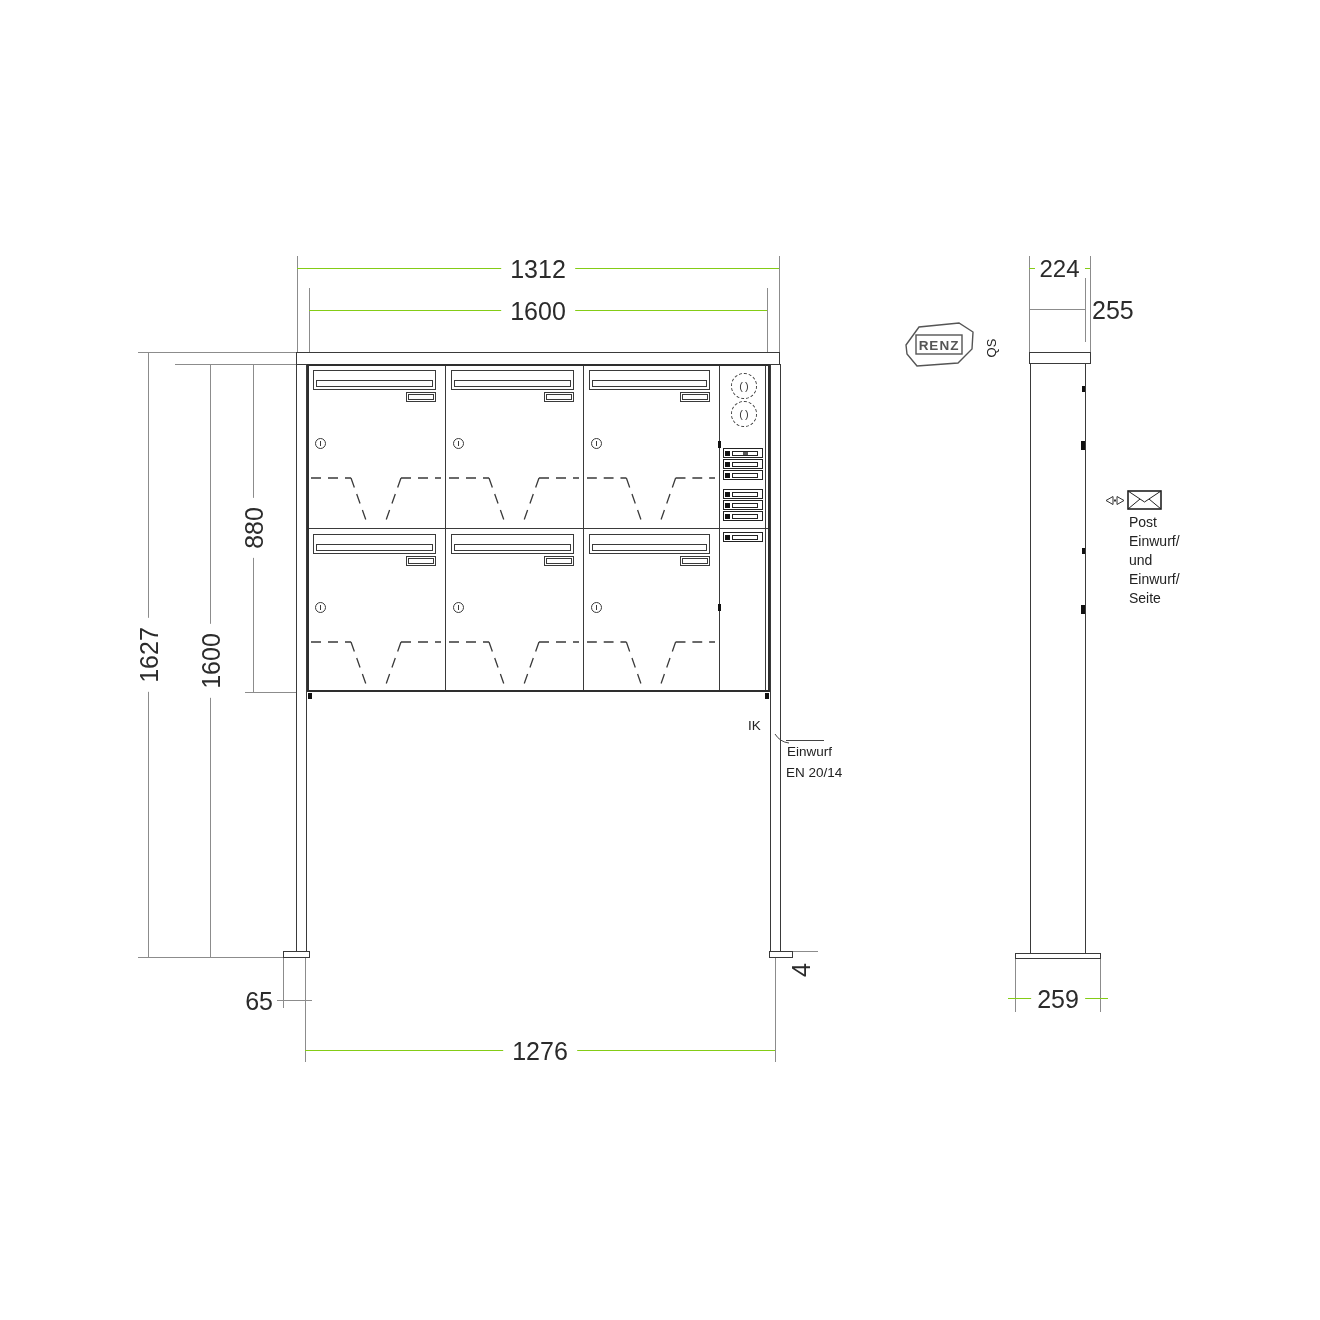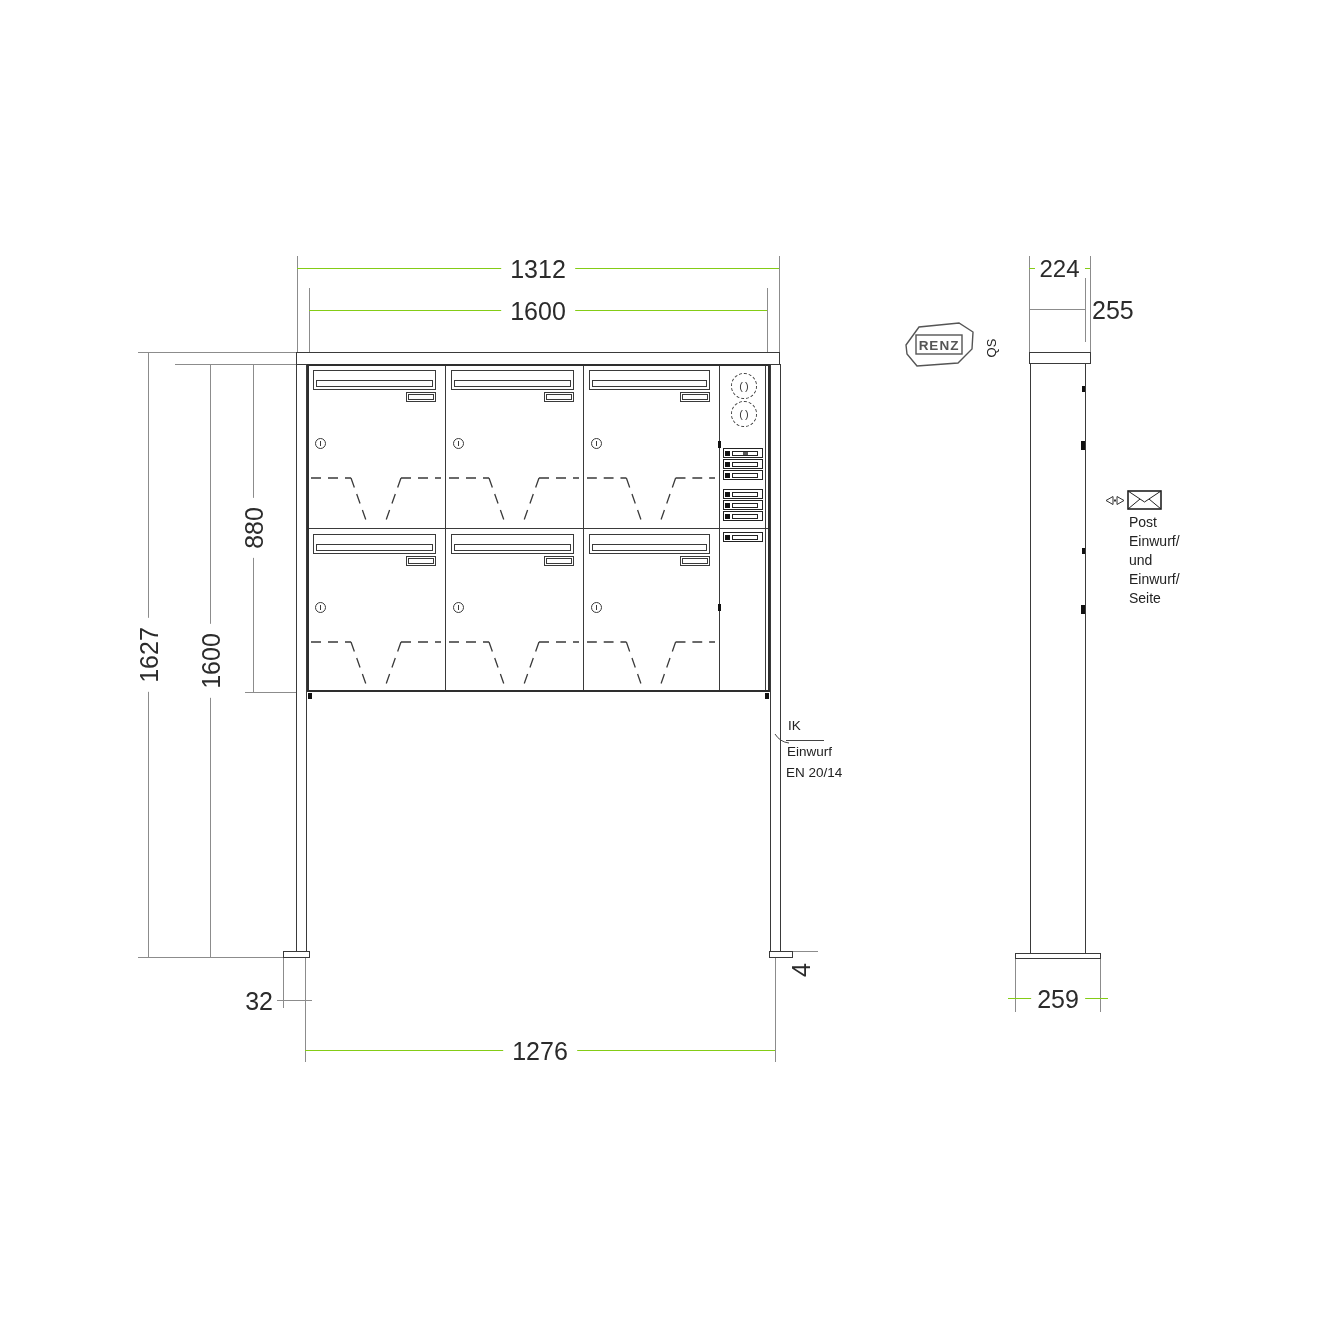--- a/index.html
+++ b/index.html
@@ -75,21 +75,21 @@
     <span class="dlabel">1600</span>
   </div>
   <div class="dimv" style="left:253px;top:364px;height:328px;">
     <span class="dlabel">880</span>
   </div>
 
   <div class="dln" style="left:283px;top:958px;width:1px;height:50px;"></div>
   <div class="dln" style="left:305px;top:958px;width:1px;height:104px;"></div>
   <div class="dln" style="left:775px;top:958px;width:1px;height:104px;"></div>
   <div class="dln" style="left:277px;top:1000px;width:35px;height:1px;"></div>
-  <span class="freelabel" style="left:243px;top:987px;width:30px;text-align:right;display:inline-block;">32</span>
+  <span class="freelabel" style="left:243px;top:987px;width:30px;text-align:right;display:inline-block;">65</span>
   <div class="dimh" style="left:305px;top:1050px;width:470px;">
     <span class="dlabel">1276</span>
   </div>
 
   <div class="dln" style="left:793px;top:951px;width:25px;height:1px;"></div>
   <span class="freelabel rot" style="left:801px;top:970px;">4</span>
 
   <div class="obox" style="left:296px;top:364px;width:11px;height:588px;"></div>
   <div class="obox" style="left:770px;top:364px;width:11px;height:588px;"></div>
   <div class="obox" style="left:283px;top:951px;width:27px;height:7px;"></div>
@@ -246,21 +246,21 @@
     </div>
 
   <div class="mark" style="left:718px;top:441px;width:3px;height:7px;"></div>
   <div class="mark" style="left:718px;top:604px;width:3px;height:7px;"></div>
   <div class="mark" style="left:308px;top:693px;width:4px;height:6px;"></div>
   <div class="mark" style="left:765px;top:693px;width:4px;height:6px;"></div>
 
   <svg style="position:absolute;left:774px;top:733px;" width="16" height="12">
     <path d="M1,1 Q6,9 15,10" stroke="#444" stroke-width="1" fill="none"></path>
   </svg>
-  <div class="note-sm" style="left:788px;top:718px;">IK</div>
+  <div class="note-sm" style="left:748px;top:718px;">IK</div>
   <div class="ln" style="left:786px;top:740px;width:38px;height:1px;background:#444;"></div>
   <div class="note-sm" style="left:787px;top:744px;">Einwurf</div>
   <div class="note-sm" style="left:786px;top:765px;">EN 20/14</div>
 
   <svg style="position:absolute;left:903px;top:320px;" width="76" height="50">
     <polygon points="3,25 16,7 56,3 70,12 69,29 55,43 14,46 4,34" fill="none" stroke="#555" stroke-width="1.4"></polygon>
     <rect x="13" y="15" width="46" height="19" fill="none" stroke="#555" stroke-width="1.4"></rect>
     <text x="36" y="29.5" text-anchor="middle" font-family="Liberation Sans, sans-serif" font-size="13.5" font-weight="bold" fill="#555" letter-spacing="1">RENZ</text>
   </svg>
   <span class="note-sm rot" style="left:991px;top:348px;position:absolute;font-size:13px;">QS</span>

